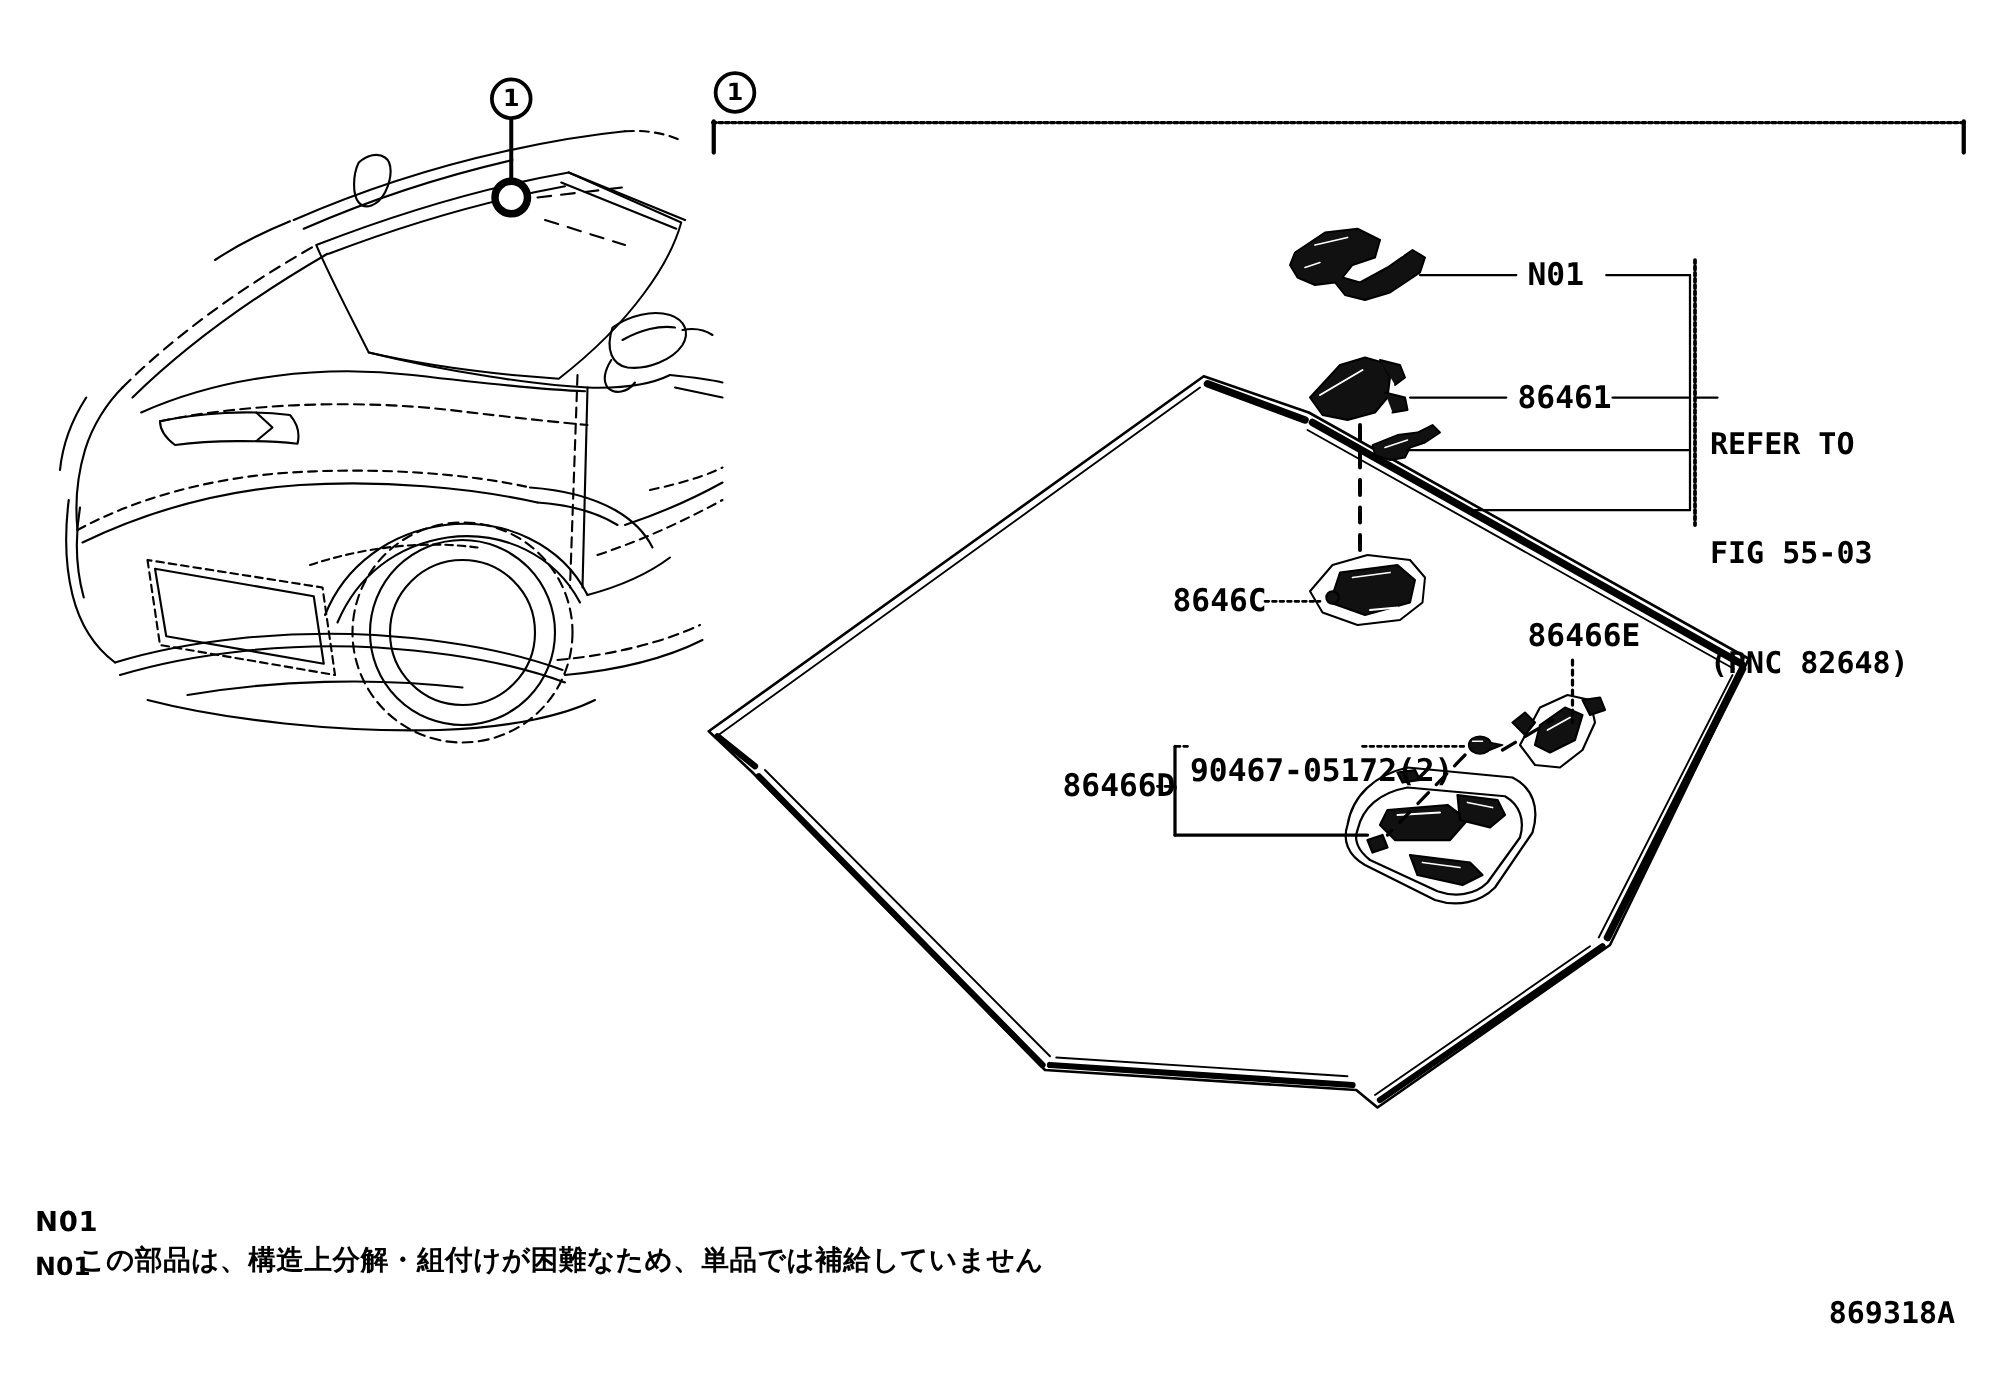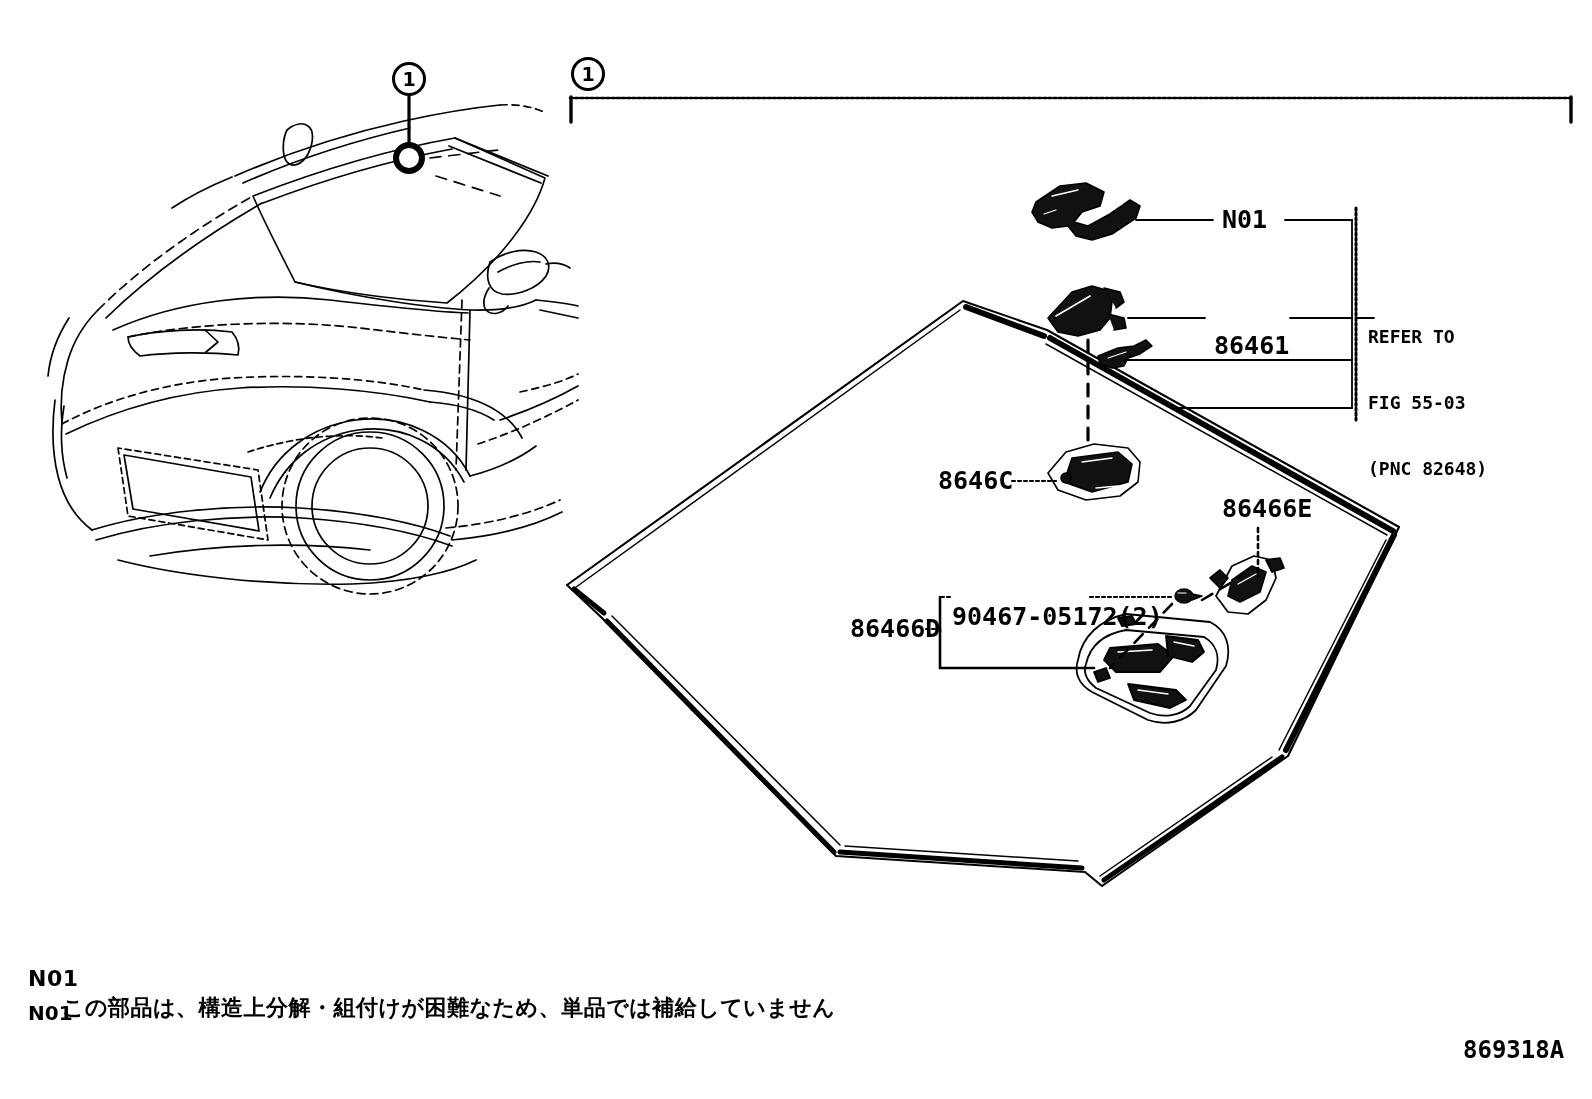--- a/index.html
+++ b/index.html
@@ -16,21 +16,21 @@
   .lbl{
     position:absolute;
     font-family:"DejaVu Sans Mono","Liberation Mono",monospace;
     font-weight:bold;
     color:#000;
     white-space:pre;
     letter-spacing:0px;
     line-height:1.05;
   }
   .lbl-part{font-size:25px;}
-  .lbl-refer{font-size:18px;line-height:1.22;}
+  .lbl-refer{font-size:24px;line-height:1.22;}
   .lbl-code{font-size:24px;}
   .note{
     position:absolute;
     font-family:"DejaVu Sans","Liberation Sans",sans-serif;
     font-weight:bold;
     font-size:21px;
     color:#000;
     white-space:pre;
   }
   .note-jp{font-size:22px;letter-spacing:0.5px;}
@@ -322,21 +322,21 @@
   <div class="cnum" style="left:392px;top:62px;">
     <span>1</span>
   </div>
 
   <div class="cnum" style="left:571px;top:57px;">
     <span>1</span>
   </div>
 
   <div class="lbl lbl-part" style="left:1222px;top:207px;">N01</div>
 
-  <div class="lbl lbl-part" style="left:1214px;top:305px;margin-top:28px;">86461</div>
+  <div class="lbl lbl-part" style="left:1214px;top:305px;">86461</div>
 
   <div class="lbl lbl-part" style="left:938px;top:468px;">8646C</div>
 
   <div class="lbl lbl-part" style="left:1222px;top:496px;">86466E</div>
 
   <div class="lbl lbl-part" style="left:850px;top:616px;">86466D</div>
 
   <div class="lbl lbl-part" style="left:952px;top:604px;">90467-05172(2)</div>
 
   <div class="lbl lbl-refer" style="left:1368px;top:282px;">

